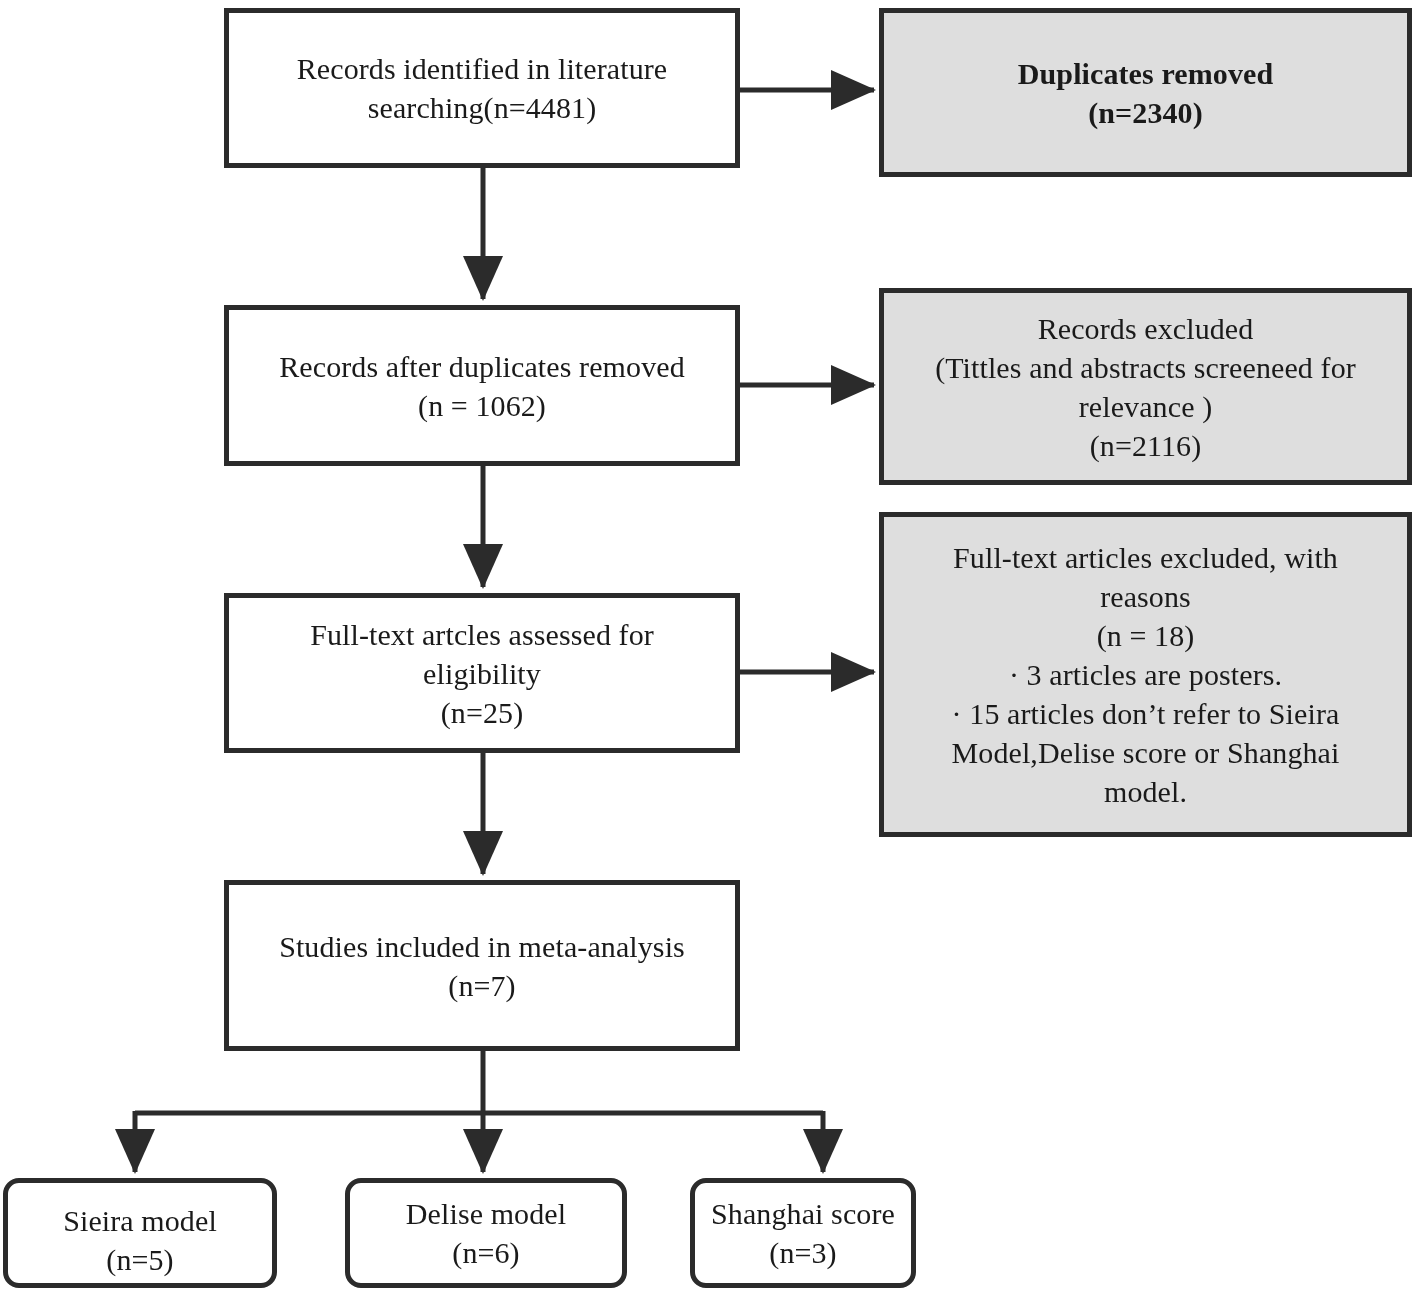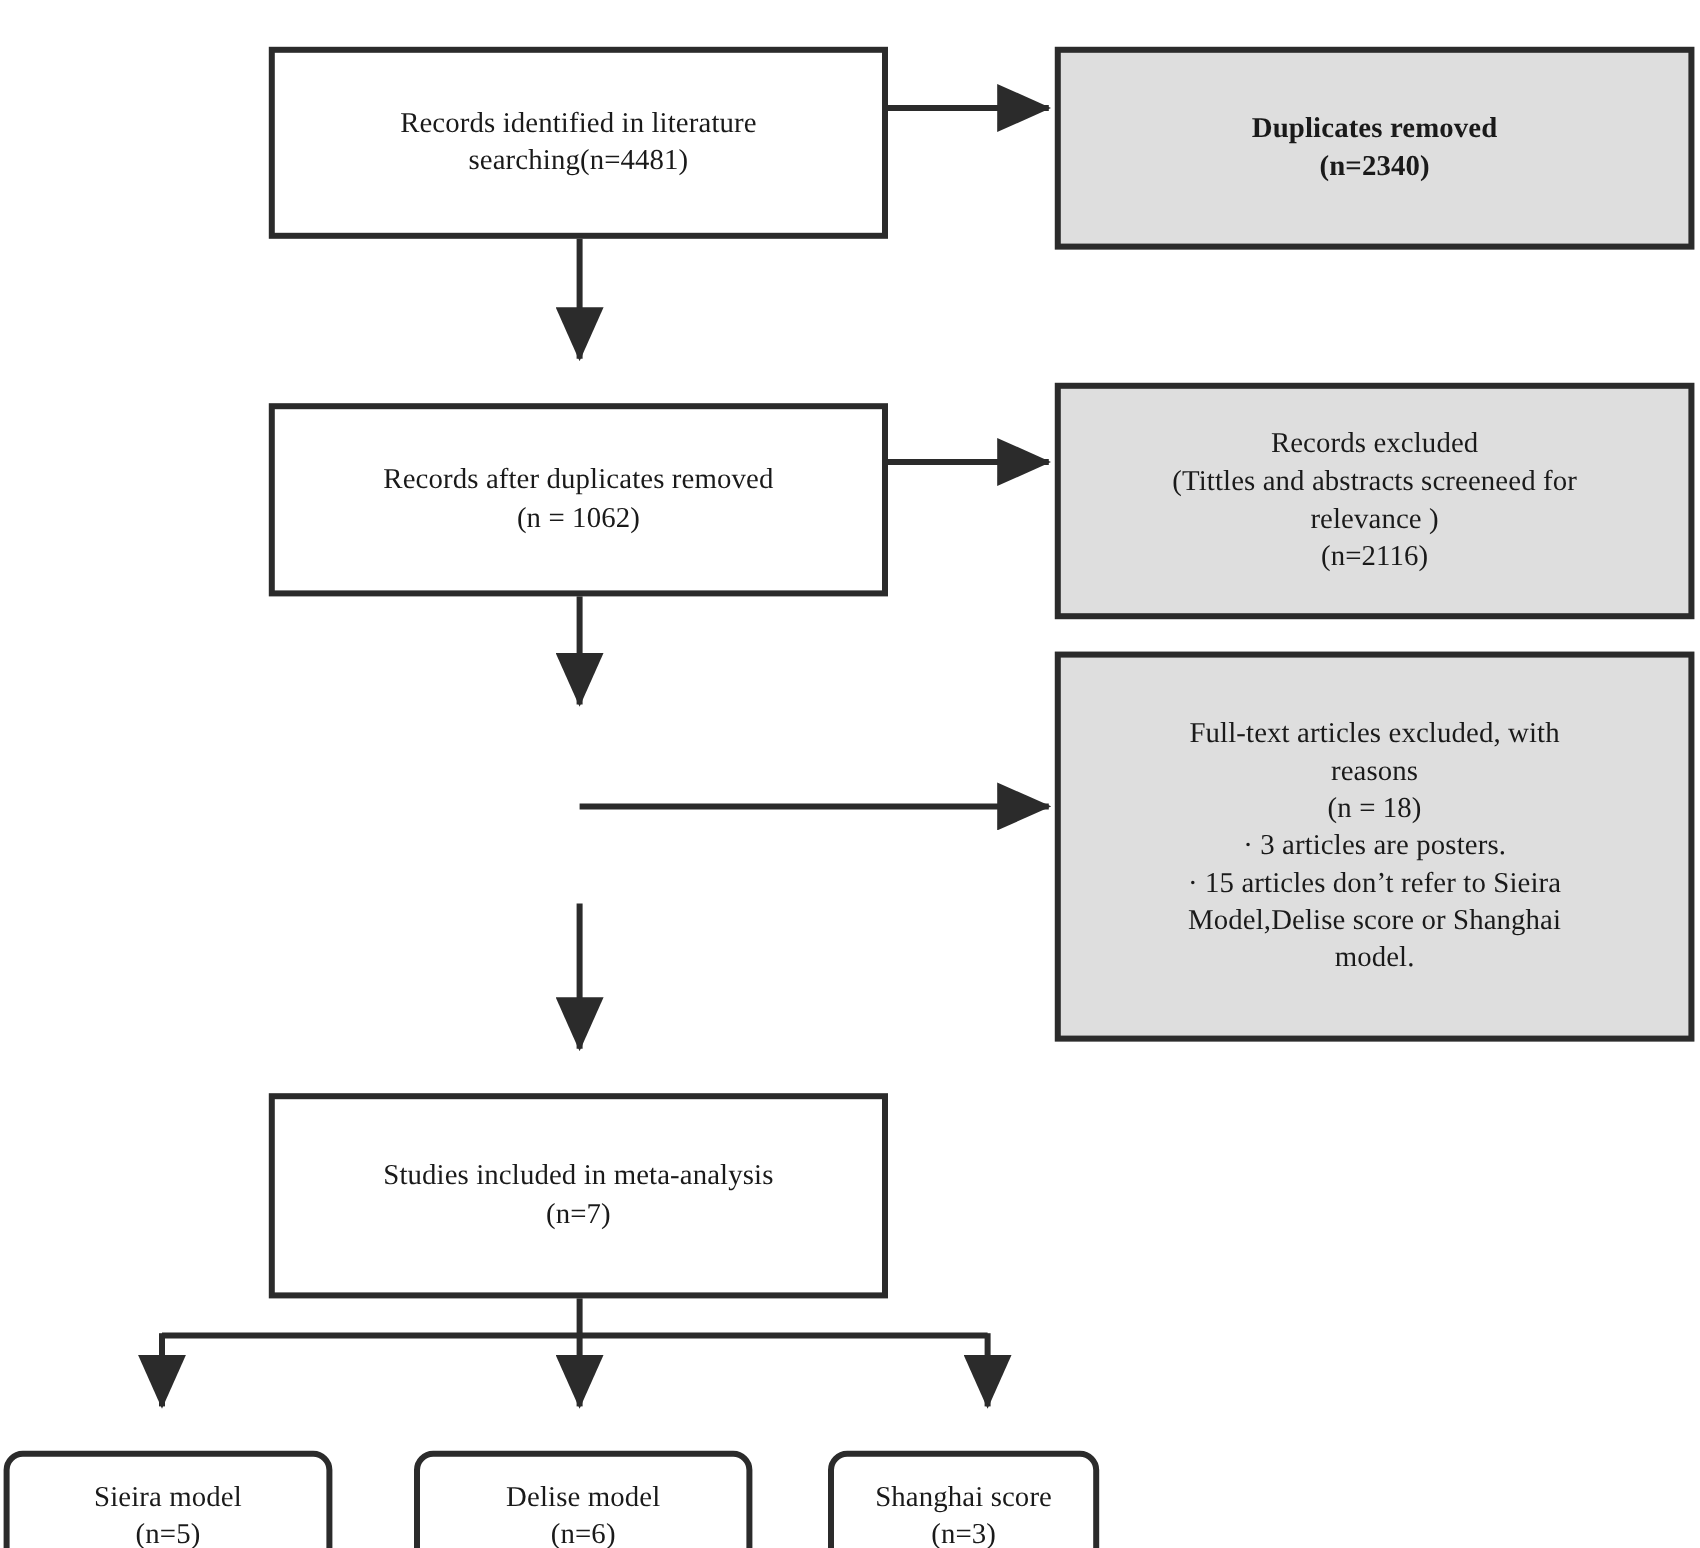--- a/index.html
+++ b/index.html
@@ -28,24 +28,23 @@
   .node {
     position: absolute;
     box-sizing: border-box;
     display: flex;
     align-items: center;
     justify-content: center;
     text-align: center;
     border: 5px solid #2b2b2b;
     background: #ffffff;
     line-height: 1.30;
-    font-size: 24px;
+    font-size: 30px;
     letter-spacing: 0.1px;
     padding: 4px 10px;
-    margin-top: 31px;
   }
   .node.shaded {
     background: #dedede;
   }
   .node.rounded {
     border-radius: 16px;
     border-width: 5px;
   }
   .node .txt {
     display: block;
@@ -113,37 +112,42 @@
 (n = 1062)</span>
   </div>
 
   <div class="node shaded" style="left:879px; top:288px; width:533px; height:197px;">
     <span class="txt">Records excluded
 (Tittles and abstracts screeneed for
 relevance )
 (n=2116)</span>
   </div>
 
+  <div class="node" style="left:224px; top:593px; width:516px; height:160px;">
+    <span class="txt">Full-text artcles assessed for
+eligibility
+(n=25)</span>
+  </div>
 
   <div class="node shaded" style="left:879px; top:512px; width:533px; height:325px;">
     <span class="txt">Full-text articles excluded, with
 reasons
 (n = 18)
 · 3 articles are posters.
 · 15 articles don’t refer to Sieira
 Model,Delise score or Shanghai
 model.</span>
   </div>
 
   <div class="node" style="left:224px; top:880px; width:516px; height:171px;">
     <span class="txt">Studies included in meta-analysis
 (n=7)</span>
   </div>
 
-  <div class="node rounded" style="left:3px; top:1178px; width:274px; height:110px;">
+  <div class="node rounded" style="left:3px; top:1178px; width:274px; height:110px;align-items:flex-end;">
     <span class="txt">Sieira model
 (n=5)</span>
   </div>
 
   <div class="node rounded" style="left:345px; top:1178px; width:282px; height:110px;">
     <span class="txt">Delise model
 (n=6)</span>
   </div>
 
   <div class="node rounded" style="left:690px; top:1178px; width:226px; height:110px;">

